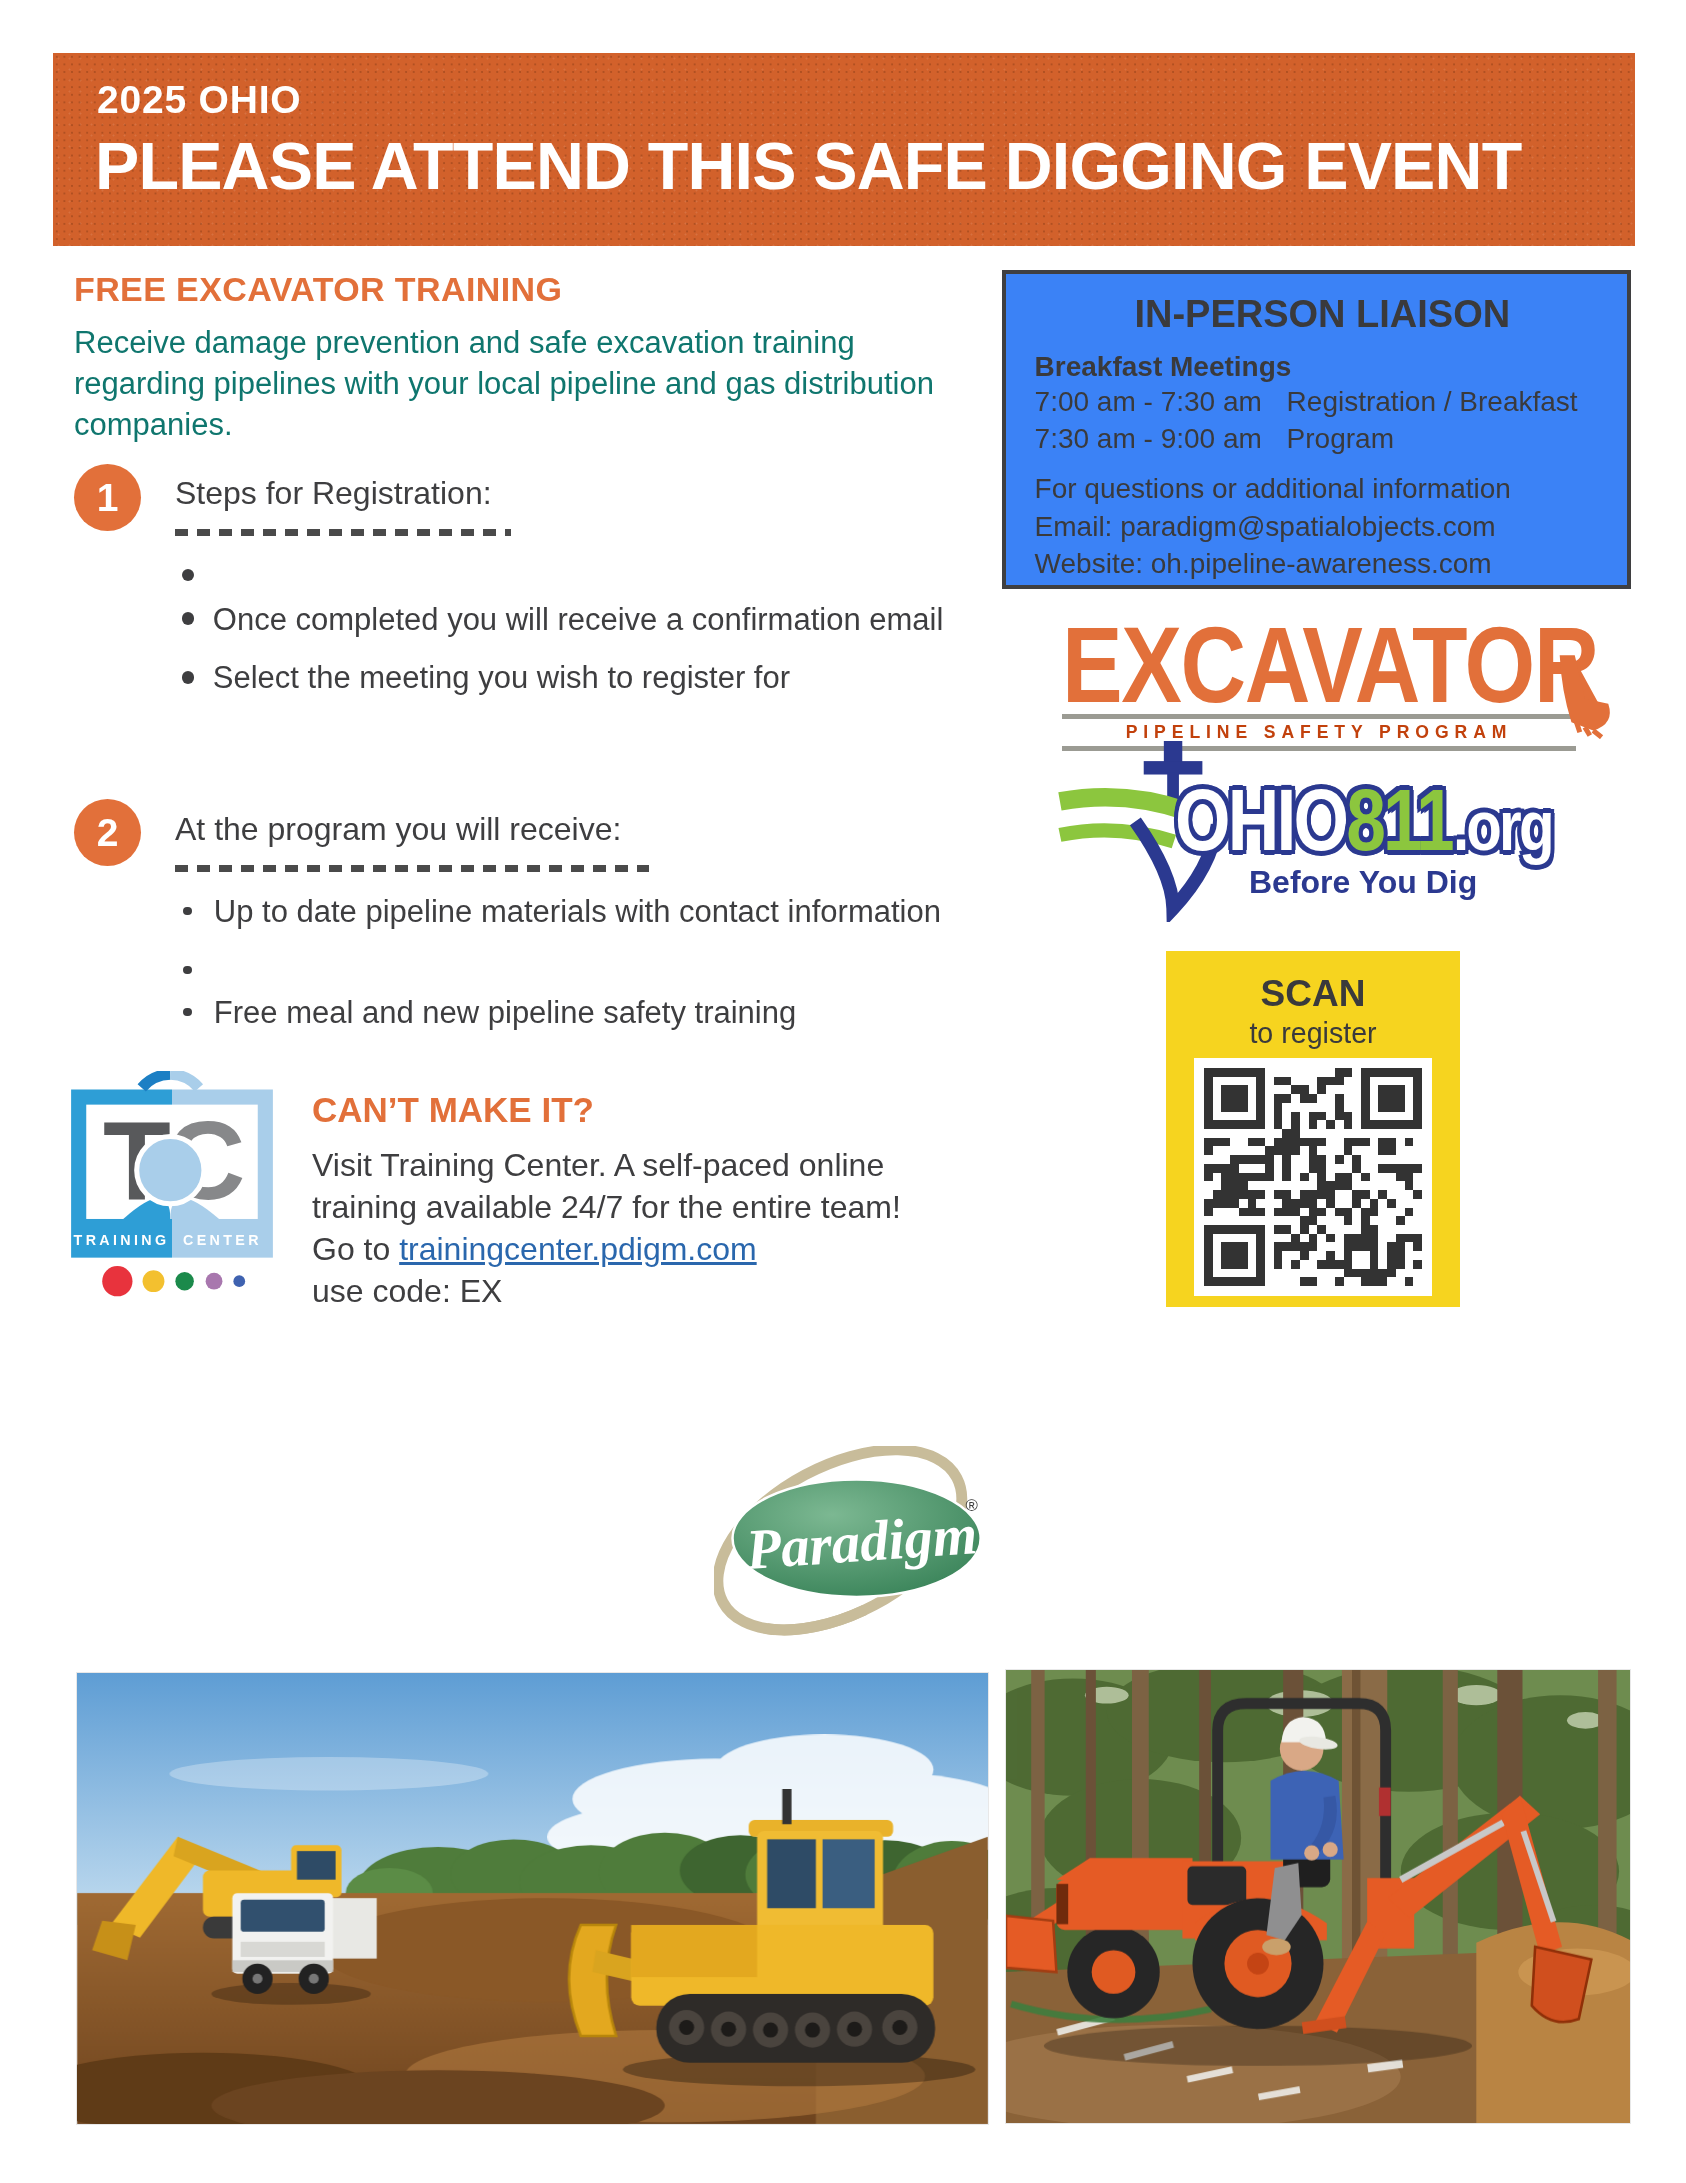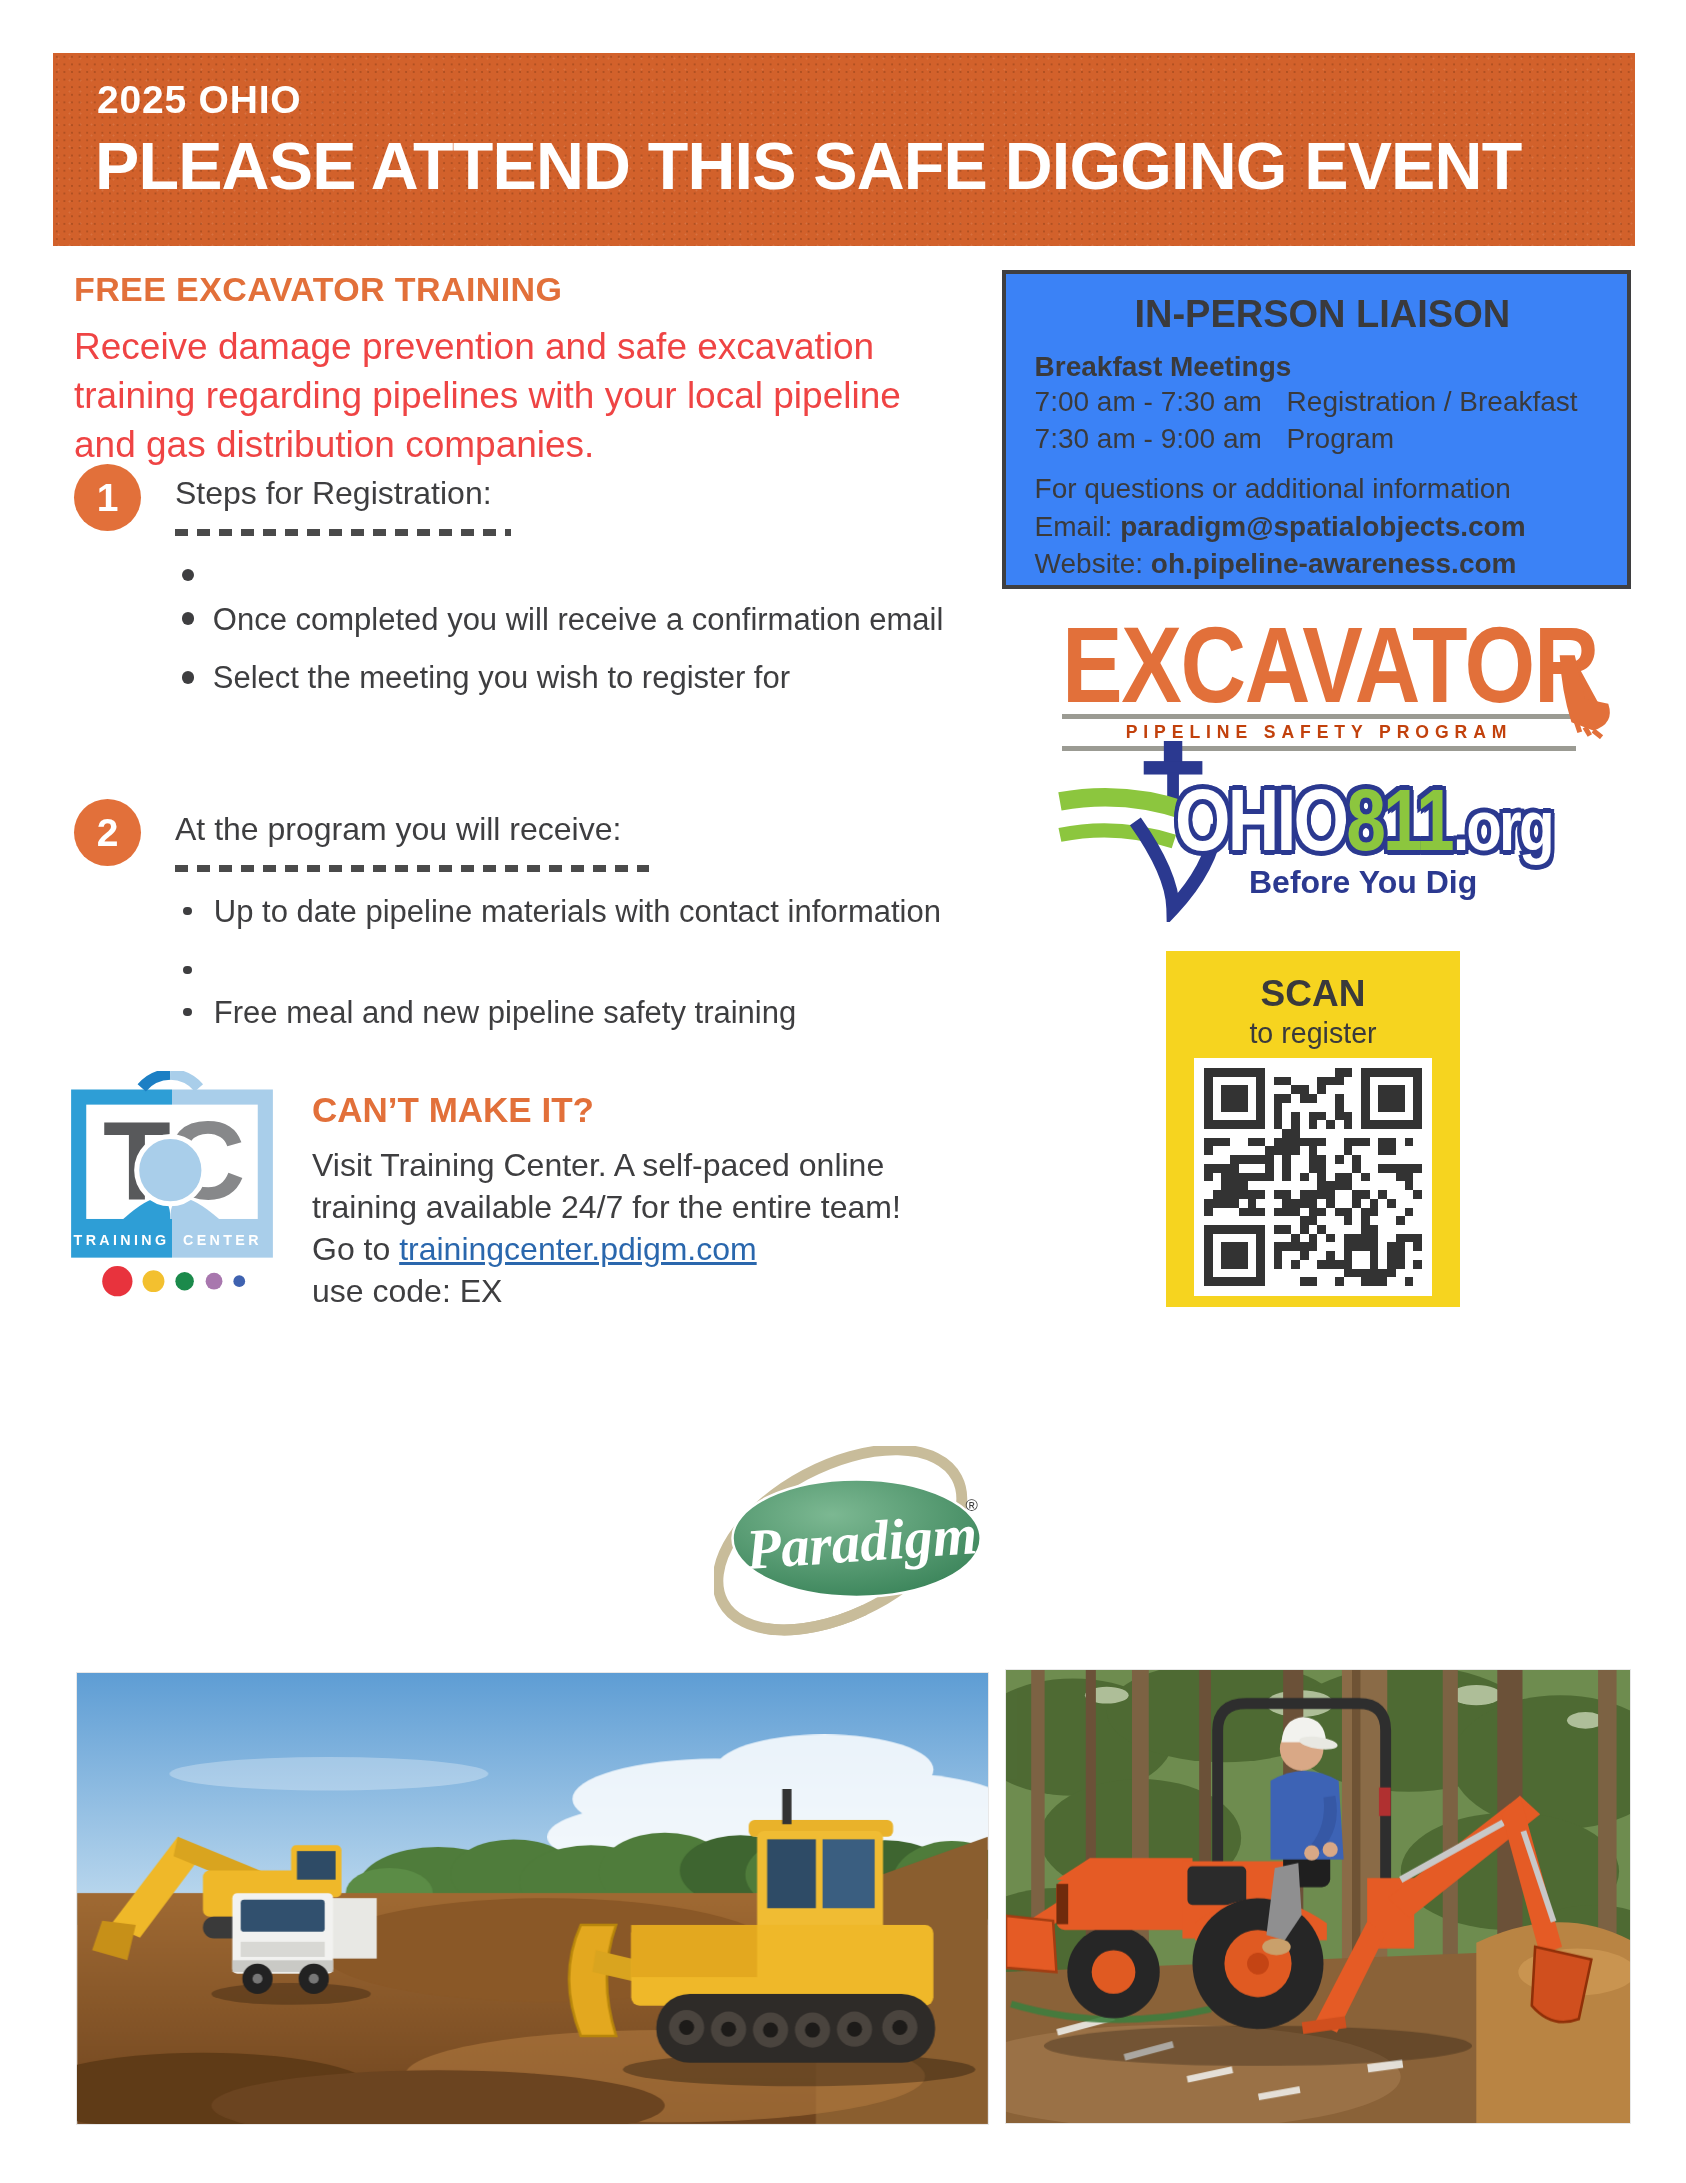--- a/index.html
+++ b/index.html
@@ -11,21 +11,21 @@
   .banner{left:53px;top:53px;width:1582px;height:193px;background-color:#d2612b;
     background-image:radial-gradient(rgba(98,40,12,.30) 1px,transparent 1.3px),
                      radial-gradient(rgba(255,255,255,.10) 0.8px,transparent 1.2px);
     background-size:7.6px 7.6px,11px 11px;}
   .banner .kicker{position:absolute;left:44px;top:25px;color:#fff;font-size:39px;font-weight:700;letter-spacing:0.8px;}
   .banner .title{position:absolute;left:42px;top:74px;color:#fff;font-size:67px;font-weight:700;
     letter-spacing:-0.8px;white-space:nowrap;transform:scaleX(.99);transform-origin:left;}
 
   
   .free-heading{left:74px;top:270px;font-size:34px;font-weight:700;color:#e2703a;letter-spacing:0.4px;}
-  .intro{left:74px;top:323px;width:865px;font-size:37px;line-height:1.32;color:#ef4444;}
+  .intro{left:74px;top:323px;width:865px;font-size:31px;line-height:1.32;color:#0f766e;}
 
   .step-circle{width:67px;height:67px;border-radius:50%;background:#e2703a;color:#fff;
     display:flex;align-items:center;justify-content:center;font-size:39px;font-weight:700;}
   .step-title{font-size:32px;color:#3e3e40;}
   .dash-rule{height:6.7px;background:repeating-linear-gradient(90deg,#4a4a4a 0 12.6px,transparent 12.6px 22px);}
 
   .bullets{width:773px;}
   .bullet{display:flex;margin-bottom:18.5px;line-height:1.3;font-size:31px;color:#3e3e40;}
   .bdot{flex:0 0 12.6px;width:12.6px;height:12.6px;border-radius:50%;background:#3e3e40;margin:12.6px 18.5px 0 6.7px;}
   .bullets.small .bdot{flex-basis:8.4px;width:8.4px;height:8.4px;margin:15px 22px 0 8.4px;}
@@ -34,21 +34,21 @@
   .cmi-heading{left:312px;top:1090px;font-size:35px;font-weight:700;color:#e2703a;}
   .cmi-body{left:312px;top:1144px;font-size:32px;line-height:42px;color:#3e3e40;}
 
   
   .liaison{left:1002px;top:270px;width:629px;height:319px;background:#3b82f6;border:4.2px solid #3f3f41;
     box-sizing:border-box;padding:18.5px 17px 0 28.6px;}
   .liaison .ltitle{text-align:center;font-size:38px;font-weight:700;color:#3a3a3c;margin-bottom:15px;}
   .liaison .lsub{font-size:28px;font-weight:700;color:#3a3a3c;}
   .lrow{display:grid;grid-template-columns:252px auto;font-size:28px;line-height:1.33;color:#3a3a3c;}
   .linfo{margin-top:13.4px;font-size:28px;line-height:1.33;color:#3a3a3c;}
-  .lb{font-weight:700;}
+  .lb{font-weight:400;}
 
   .exc-block{left:1062px;top:623px;width:514px;}
   .exc-title{font-size:107px;line-height:84px;font-weight:700;color:#e2703a;letter-spacing:-1.7px;
     transform:scaleX(.85);transform-origin:left;white-space:nowrap;}
   .exc-rule{height:5px;background:#9b9b93;width:514px;}
   .exc-sub{width:514px;text-align:center;font-size:17.6px;font-weight:700;letter-spacing:5.9px;color:#c2410c;}
 
   .ohio-block{left:1068px;top:746px;width:554px;height:176px;}
   .ohio-text{position:absolute;left:107px;top:23.5px;white-space:nowrap;font-weight:800;
     transform:scaleX(.82);transform-origin:left;letter-spacing:-3.4px;}

